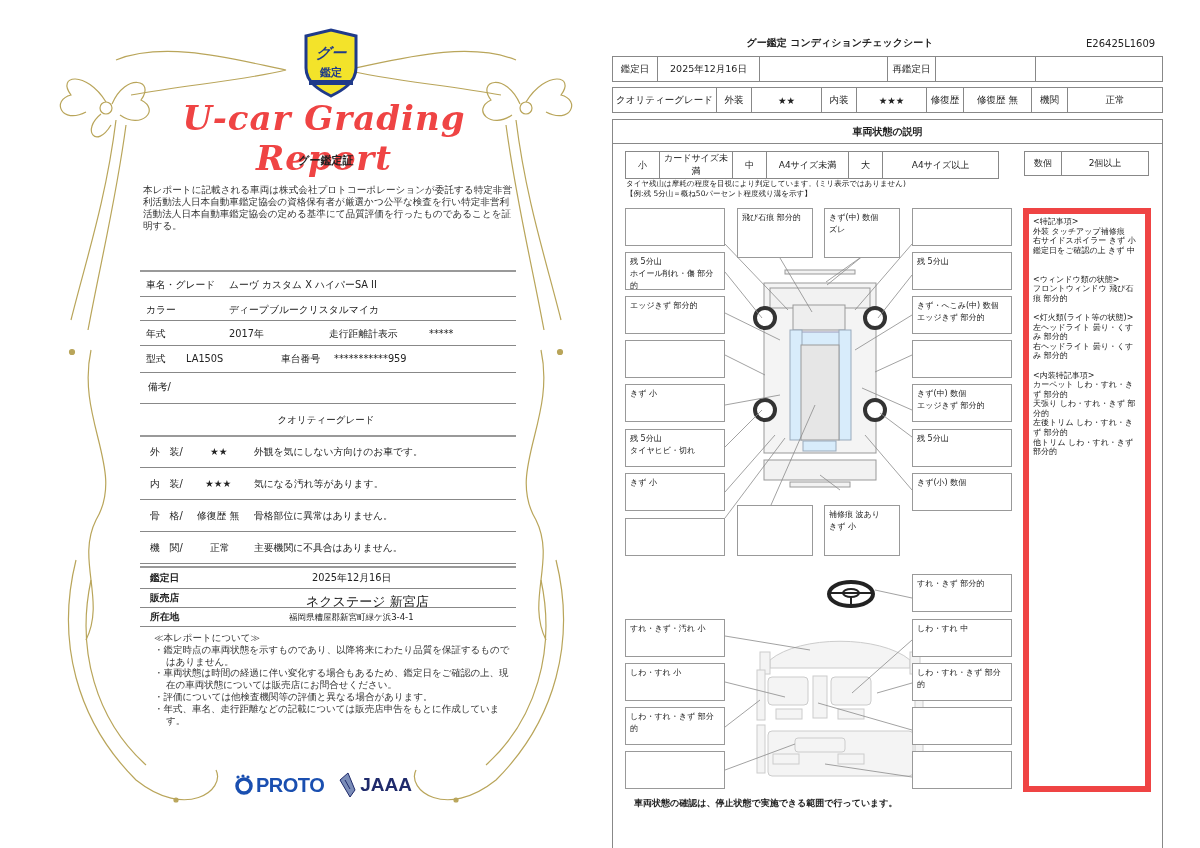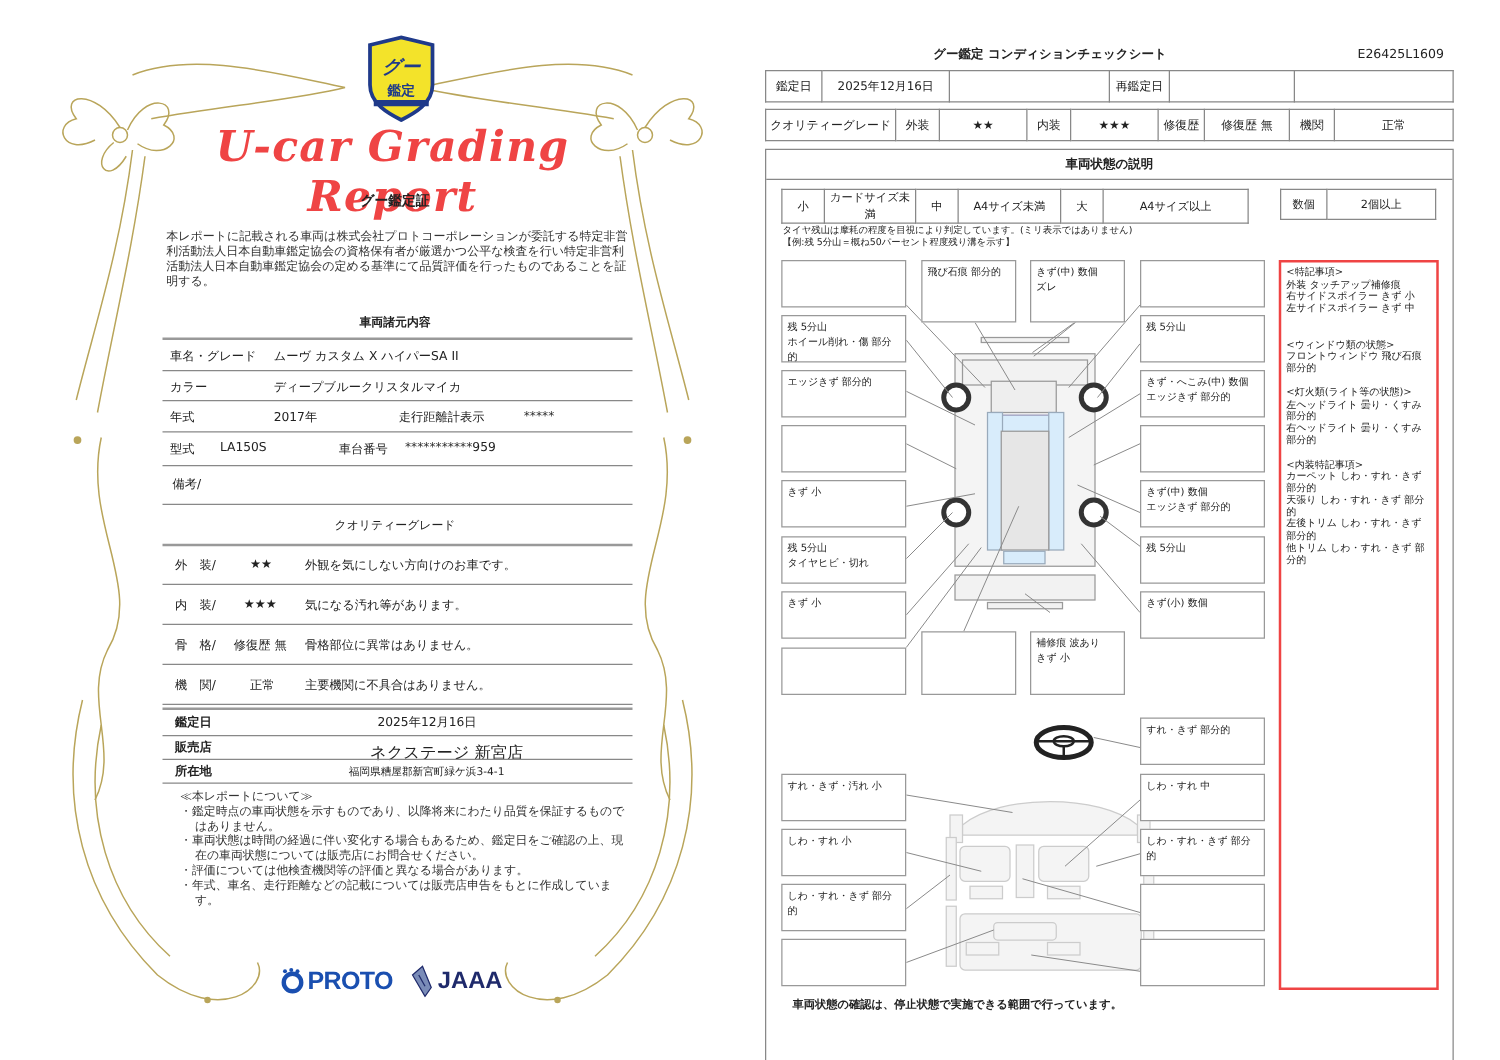--- a/index.html
+++ b/index.html
@@ -1,19 +1,19 @@
 <!DOCTYPE html>
 <html><head>
 <meta charset="utf-8">
 <style>
 *{box-sizing:border-box;margin:0;padding:0}
 body{width:1200px;height:848px;background:#fff;font-family:"DejaVu Sans","Liberation Sans",sans-serif;color:#222;position:relative;overflow:hidden}
 .abs{position:absolute}
 
-#left{position:absolute;left:6px;top:0;width:600px;height:848px}
+#left{position:absolute;left:16px;top:0;width:600px;height:848px}
 .orn{position:absolute;pointer-events:none}
 .title-script{position:absolute;left:148px;top:98px;width:320px;text-align:center;font-family:"DejaVu Serif","Liberation Serif",serif;font-style:italic;font-size:34px;color:#ef4444;letter-spacing:1px;font-weight:bold}
 .cert-title{position:absolute;left:120px;top:153px;width:380px;text-align:center;font-size:11px;font-weight:bold}
 .intro{position:absolute;left:127px;top:184px;width:370px;font-family:"DejaVu Serif","Liberation Serif",serif;font-size:9.6px;line-height:12px;color:#333}
 .sec-h{position:absolute;left:120px;width:380px;text-align:center;font-size:9.5px;font-weight:bold}
 .rule{position:absolute;left:124px;width:376px;height:0;border-top:2px solid #999}
 .rule.thin{border-top:1px solid #888}
 .cell{position:absolute;font-size:9.8px;white-space:nowrap}
 .b{font-weight:bold}
 .note{position:absolute;left:138px;top:632px;width:360px;font-family:"DejaVu Serif","Liberation Serif",serif;font-size:9.5px;line-height:11.8px;color:#333}
@@ -26,21 +26,21 @@
 .sheet-title{position:absolute;left:140px;top:36px;width:200px;text-align:center;font-size:10px;font-weight:bold}
 .code{position:absolute;left:486px;top:38px;font-size:10px}
 table.hdr{position:absolute;border-collapse:collapse;font-size:9.5px}
 table.hdr td{border:1px solid #888;text-align:center;height:25px;padding:0 3px}
 .frame{position:absolute;left:12px;top:119px;width:551px;height:770px;border:1px solid #888}
 .frame-title{position:absolute;left:0;top:0;width:100%;height:24px;border-bottom:1px solid #888;text-align:center;line-height:24px;font-size:10px;font-weight:bold}
 .legend{position:absolute;border-collapse:collapse;font-size:9px}
 .legend td{border:1px solid #888;text-align:center;height:24px}
 .tire-note{position:absolute;left:626px;top:179px;font-size:7.5px;line-height:10px}
 .box{position:absolute;border:1px solid #999;background:#fff;font-size:8px;line-height:12px;padding:3px 4px;color:#222}
-.remarks{position:absolute;left:1023px;top:208px;width:128px;height:584px;border:2px solid #ef4444;font-size:8px;line-height:9.6px;padding:3px 4px}
+.remarks{position:absolute;left:1023px;top:208px;width:128px;height:584px;border:6px solid #ef4444;font-size:8px;line-height:9.6px;padding:3px 4px}
 .remarks .gap{height:9.6px}
 .foot{position:absolute;left:634px;top:797px;font-size:9px;font-weight:bold}
 svg line{stroke:#8a8a8a;stroke-width:.8}
 </style>
 </head>
 <body>
 
 <div id="left">
 
   <svg class="orn" width="600" height="848" viewBox="0 0 600 848" fill="none" stroke="#b9a55a" stroke-width="1.2">
@@ -81,21 +81,20 @@
     <path d="M5 8 L30 2 L55 8 L55 40 C55 55,40 63,30 68 C20 63,5 55,5 40 Z" fill="#f3e32a" stroke="#1f3a8a" stroke-width="3"></path>
     <text x="30" y="30" text-anchor="middle" font-size="15" font-weight="bold" fill="#1f3a8a" font-family="DejaVu Sans,sans-serif" font-style="italic">グー</text>
     <text x="30" y="48" text-anchor="middle" font-size="11" font-weight="bold" fill="#1f3a8a" font-family="DejaVu Sans,sans-serif">鑑定</text>
     <rect x="8" y="52" width="44" height="5" fill="#1f3a8a"></rect>
   </svg>
 
   <div class="title-script">U-car Grading Report</div>
   <div class="cert-title">グー鑑定証</div>
   <div class="intro">本レポートに記載される車両は株式会社プロトコーポレーションが委託する特定非営利活動法人日本自動車鑑定協会の資格保有者が厳選かつ公平な検査を行い特定非営利活動法人日本自動車鑑定協会の定める基準にて品質評価を行ったものであることを証明する。</div>
 
-  <div class="sec-h" style="top:252px">車両諸元内容</div>
   <div class="rule" style="top:270px"></div>
   <div class="cell" style="left:130px;top:279px">車名・グレード</div>
   <div class="cell" style="left:213px;top:279px">ムーヴ カスタム X ハイパーSA II</div>
   <div class="rule thin" style="top:296px"></div>
   <div class="cell" style="left:130px;top:304px">カラー</div>
   <div class="cell" style="left:213px;top:304px">ディープブルークリスタルマイカ</div>
   <div class="rule thin" style="top:320px"></div>
   <div class="cell" style="left:130px;top:328px">年式</div>
   <div class="cell" style="left:213px;top:328px">2017年</div>
   <div class="cell" style="left:313px;top:328px">走行距離計表示</div>
@@ -396,21 +395,21 @@
     <div></div>
   </div>
 <div class="box" style="left:912px;top:751px;width:100px;height:38px">
     <div></div>
   </div>
 
 <div class="remarks">
   <div>&lt;特記事項&gt;</div>
   <div>外装 タッチアップ補修痕</div>
   <div>右サイドスポイラー きず 小</div>
-  <div>左サイドスポイラー きず 中</div>
+  <div>鑑定日をご確認の上 きず 中</div>
   <div class="gap"></div>
     <div class="gap"></div>
   <div>&lt;ウィンドウ類の状態&gt;</div>
   <div>フロントウィンドウ 飛び石痕 部分的</div>
   <div class="gap"></div>
   <div>&lt;灯火類(ライト等の状態)&gt;</div>
   <div>左ヘッドライト 曇り・くすみ 部分的</div>
   <div>右ヘッドライト 曇り・くすみ 部分的</div>
   <div class="gap"></div>
   <div>&lt;内装特記事項&gt;</div>

